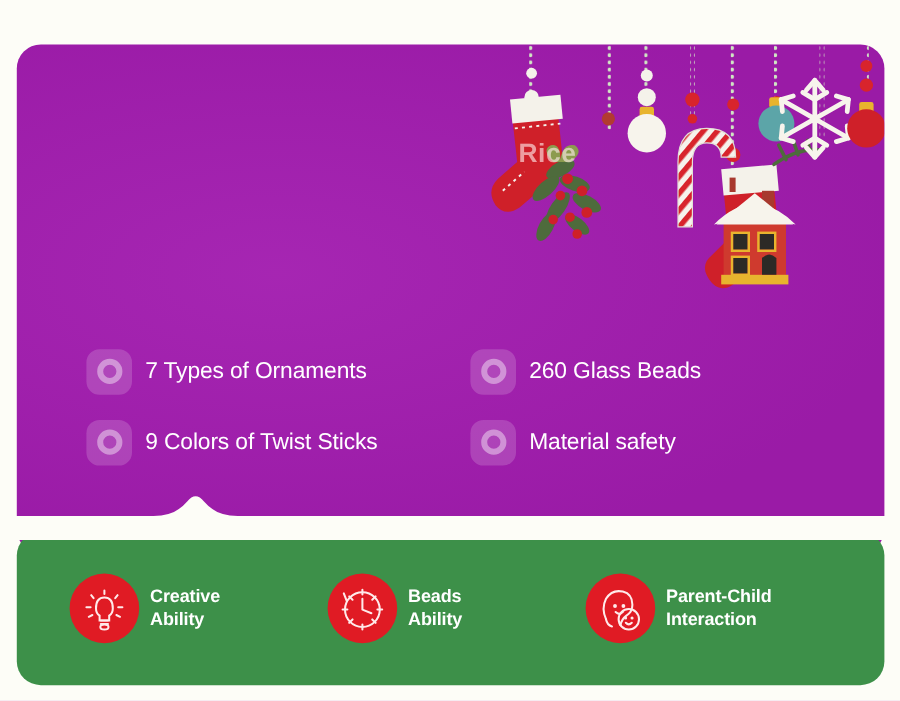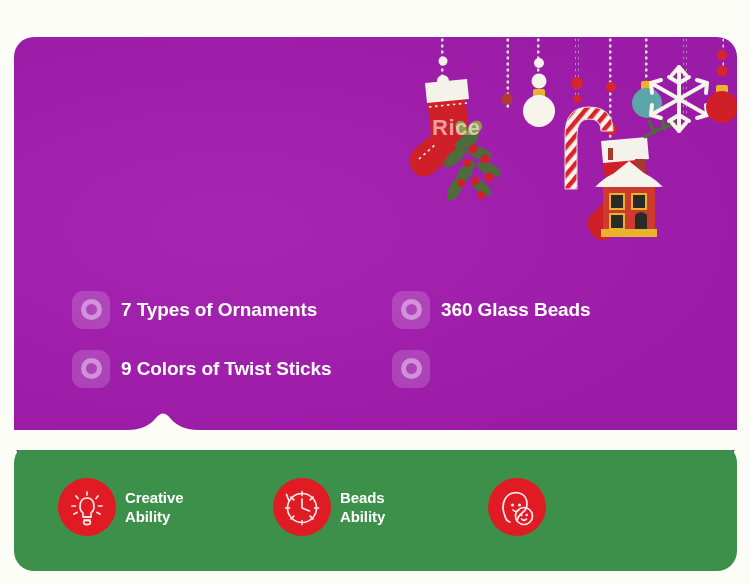--- a/index.html
+++ b/index.html
@@ -85,21 +85,21 @@
   .feature-marker .ring {
     width: 21px;
     height: 21px;
     border-radius: 50%;
     border: 5px solid rgba(255,255,255,0.42);
     box-sizing: border-box;
   }
   .feature-label {
     color: #ffffff;
     font-size: 19px;
-    font-weight: bold;
+    font-weight: normal;
     letter-spacing: -0.1px;
     white-space: nowrap;
     text-align: center;
   }
 
   
   .decor {
     position: absolute;
     right: 0;
     top: 0;
@@ -320,32 +320,33 @@
       <div class="feature-item">
         <span class="feature-marker">
             <span class="ring"></span>
           </span>
         <span class="feature-label">7 Types of Ornaments</span>
       </div>
       <div class="feature-item">
         <span class="feature-marker">
             <span class="ring"></span>
           </span>
-        <span class="feature-label">360 Glass Beads</span>
+        <span class="feature-label">260 Glass Beads</span>
       </div>
       <div class="feature-item">
         <span class="feature-marker">
             <span class="ring"></span>
           </span>
         <span class="feature-label">9 Colors of Twist Sticks</span>
       </div>
       <div class="feature-item">
         <span class="feature-marker">
             <span class="ring"></span>
           </span>
+        <span class="feature-label">Material safety</span>
       </div>
     </div>
   </div>
 
   <div class="notch">
     <svg width="750" height="54" viewBox="0 0 750 54" xmlns="http://www.w3.org/2000/svg">
       <path d="M0 34 L128 34 Q146 34 156 22 Q163 13 170 22 Q180 34 198 34 L750 34 L750 54 L0 54 Z" fill="#fdfdf7"></path>
     </svg>
   </div>
 
@@ -387,18 +388,20 @@
             <path d="M9 30 Q10 35 14 36"></path>
             <circle cx="16.5" cy="19" r="1.6" fill="#ffeaea" stroke="none"></circle>
             <circle cx="23.5" cy="19" r="1.6" fill="#ffeaea" stroke="none"></circle>
             <path d="M17 24 Q20 27 23 24"></path>
             <circle cx="28" cy="30" r="8.5"></circle>
             <circle cx="25.3" cy="29" r="1.3" fill="#ffeaea" stroke="none"></circle>
             <circle cx="30.7" cy="29" r="1.3" fill="#ffeaea" stroke="none"></circle>
             <path d="M25.5 33 Q28 35.5 30.5 33"></path>
           </svg>
         </span>
+        <span class="badge-label">Parent-Child
+Interaction</span>
       </div>
 
     </div>
   </div>
 
 </div>
 
 </body></html>

